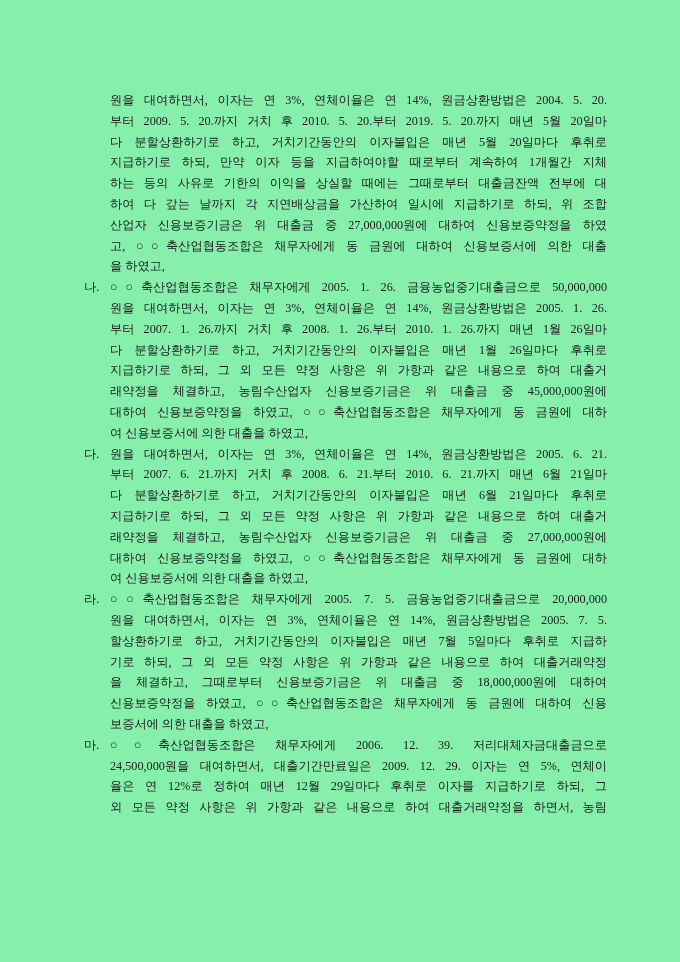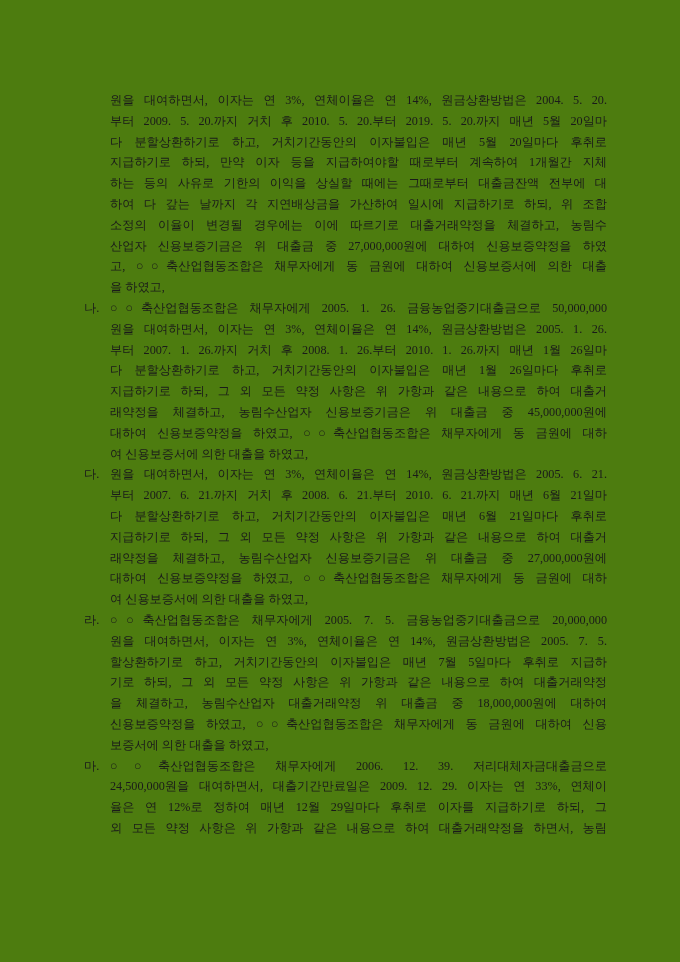--- a/index.html
+++ b/index.html
@@ -4,21 +4,21 @@
 <style>
   html, body {
     margin: 0;
     padding: 0;
     background: #ffffff;
   }
   .page {
     position: relative;
     width: 680px;
     height: 962px;
-    background: #4d7c0f;
+    background: #86efac;
     font-family: "Liberation Serif", "DejaVu Serif", serif;
     color: #1a1a1a;
     overflow: hidden;
     text-decoration: underline;
   }
   .doc {
     position: absolute;
     left: 110px;
     top: 90px;
     width: 497px;
@@ -56,21 +56,20 @@
 
 <div class="page">
   <div class="doc" id="doc">
       <div class="para">
         <div class="line">원을 대여하면서, 이자는 연 3%, 연체이율은 연 14%, 원금상환방법은 2004. 5. 20.</div>
         <div class="line">부터 2009. 5. 20.까지 거치 후 2010. 5. 20.부터 2019. 5. 20.까지 매년 5월 20일마</div>
         <div class="line">다 분할상환하기로 하고, 거치기간동안의 이자불입은 매년 5월 20일마다 후취로</div>
         <div class="line">지급하기로 하되, 만약 이자 등을 지급하여야할 때로부터 계속하여 1개월간 지체</div>
         <div class="line">하는 등의 사유로 기한의 이익을 상실할 때에는 그때로부터 대출금잔액 전부에 대</div>
         <div class="line">하여 다 갚는 날까지 각 지연배상금을 가산하여 일시에 지급하기로 하되, 위 조합</div>
-        <div class="line">소정의 이율이 변경될 경우에는 이에 따르기로 대출거래약정을 체결하고, 농림수</div>
         <div class="line">산업자 신용보증기금은 위 대출금 중 27,000,000원에 대하여 신용보증약정을 하였</div>
         <div class="line">고, ○○축산업협동조합은 채무자에게 동 금원에 대하여 신용보증서에 의한 대출</div>
         <div class="line flush">을 하였고,</div>
       </div>
       <div class="para">
         <span class="plabel">나.</span>
         <div class="line">○○축산업협동조합은 채무자에게 2005. 1. 26. 금융농업중기대출금으로 50,000,000</div>
         <div class="line">원을 대여하면서, 이자는 연 3%, 연체이율은 연 14%, 원금상환방법은 2005. 1. 26.</div>
         <div class="line">부터 2007. 1. 26.까지 거치 후 2008. 1. 26.부터 2010. 1. 26.까지 매년 1월 26일마</div>
         <div class="line">다 분할상환하기로 하고, 거치기간동안의 이자불입은 매년 1월 26일마다 후취로</div>
@@ -88,25 +87,25 @@
         <div class="line">래약정을 체결하고, 농림수산업자 신용보증기금은 위 대출금 중 27,000,000원에</div>
         <div class="line">대하여 신용보증약정을 하였고, ○○축산업협동조합은 채무자에게 동 금원에 대하</div>
         <div class="line flush">여 신용보증서에 의한 대출을 하였고,</div>
       </div>
       <div class="para">
         <span class="plabel">라.</span>
         <div class="line">○○축산업협동조합은 채무자에게 2005. 7. 5. 금융농업중기대출금으로 20,000,000</div>
         <div class="line">원을 대여하면서, 이자는 연 3%, 연체이율은 연 14%, 원금상환방법은 2005. 7. 5.</div>
         <div class="line">할상환하기로 하고, 거치기간동안의 이자불입은 매년 7월 5일마다 후취로 지급하</div>
         <div class="line">기로 하되, 그 외 모든 약정 사항은 위 가항과 같은 내용으로 하여 대출거래약정</div>
-        <div class="line">을 체결하고, 농림수산업자 대출거래약정 위 대출금 중 18,000,000원에 대하여</div>
+        <div class="line">을 체결하고, 그때로부터 신용보증기금은 위 대출금 중 18,000,000원에 대하여</div>
         <div class="line">신용보증약정을 하였고, ○○축산업협동조합은 채무자에게 동 금원에 대하여 신용</div>
         <div class="line flush">보증서에 의한 대출을 하였고,</div>
       </div>
       <div class="para">
         <span class="plabel">마.</span>
         <div class="line">○○축산업협동조합은 채무자에게 2006. 12. 39. 저리대체자금대출금으로</div>
-        <div class="line">24,500,000원을 대여하면서, 대출기간만료일은 2009. 12. 29. 이자는 연 33%, 연체이</div>
+        <div class="line">24,500,000원을 대여하면서, 대출기간만료일은 2009. 12. 29. 이자는 연 5%, 연체이</div>
         <div class="line">율은 연 12%로 정하여 매년 12월 29일마다 후취로 이자를 지급하기로 하되, 그</div>
         <div class="line">외 모든 약정 사항은 위 가항과 같은 내용으로 하여 대출거래약정을 하면서, 농림</div>
       </div>
     </div>
 </div>
 
 </body></html>

